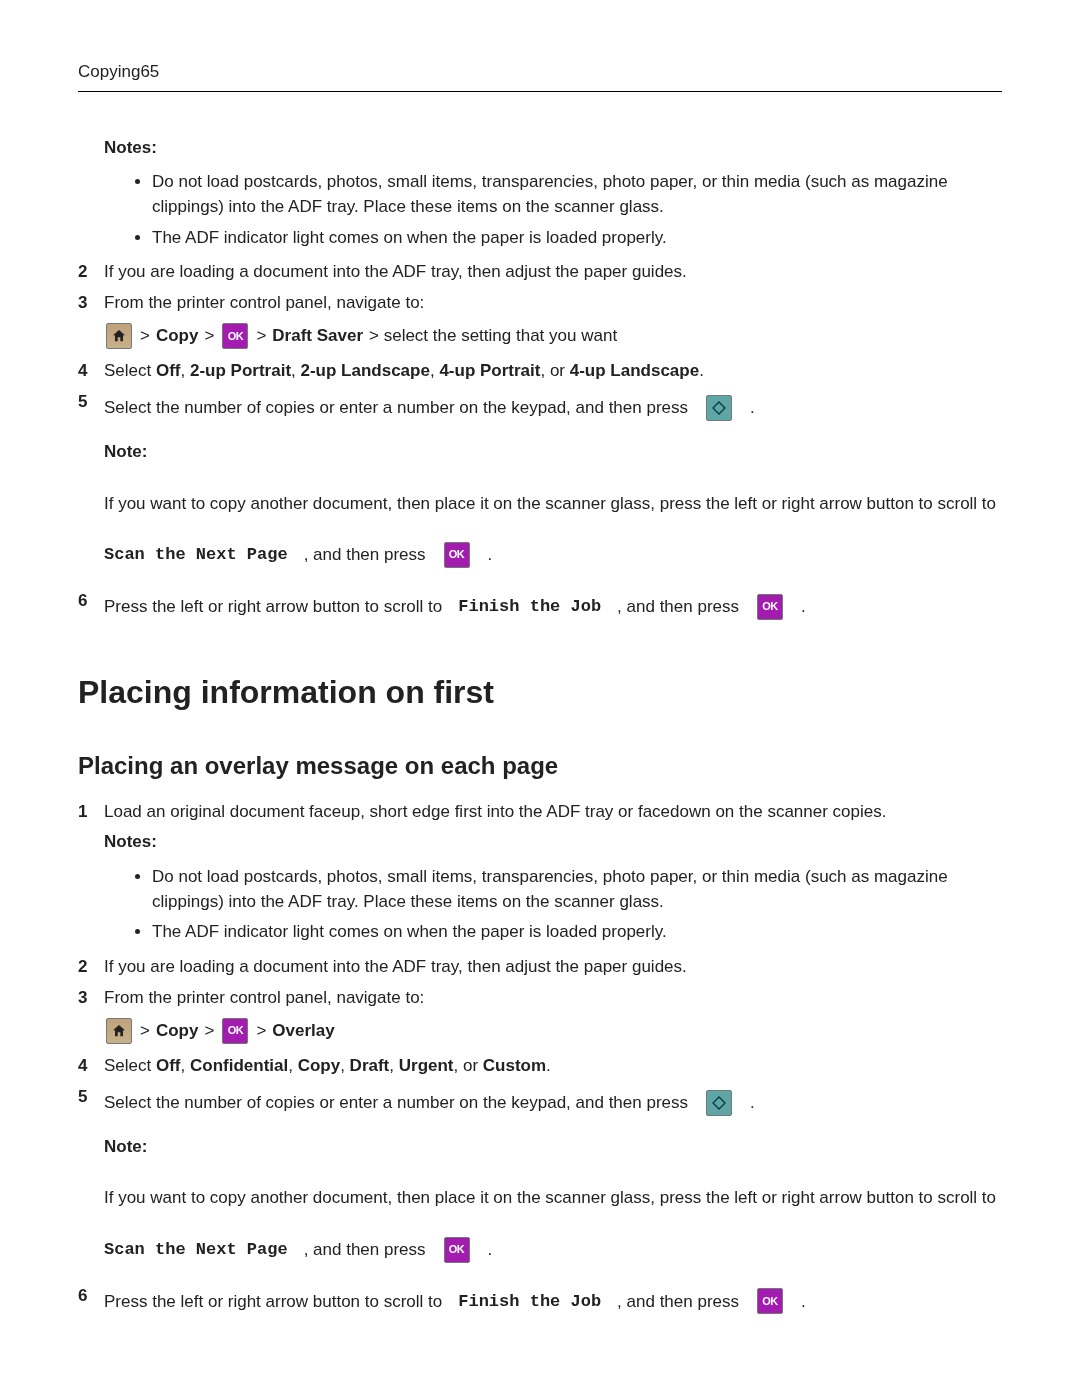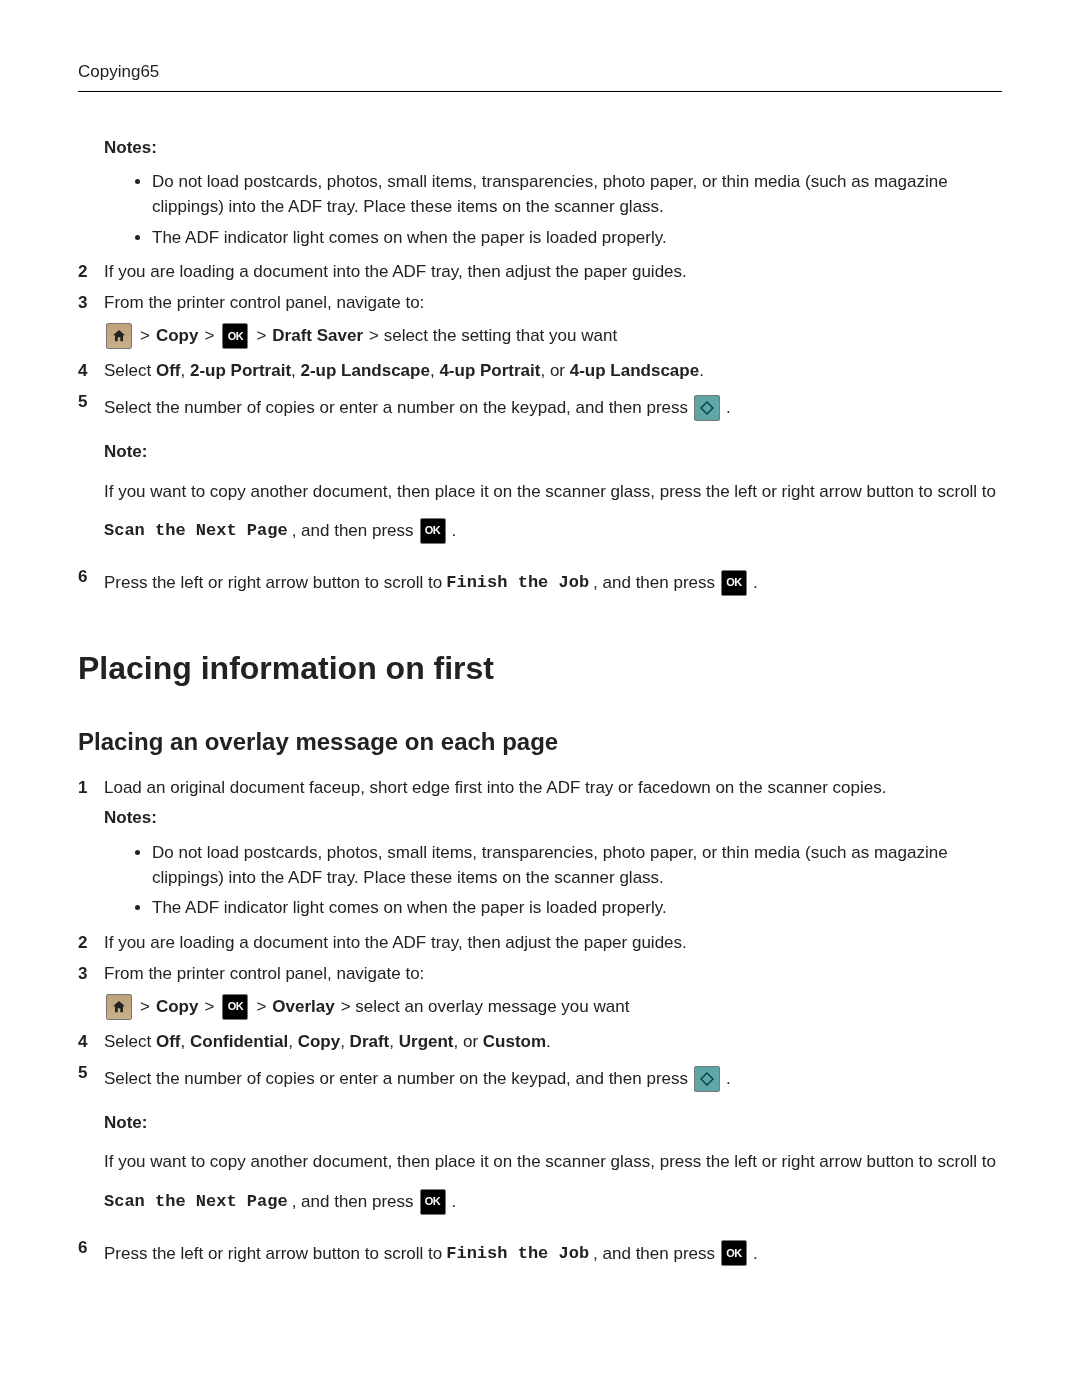--- a/index.html
+++ b/index.html
@@ -47,21 +47,21 @@
     flex-wrap: wrap;
     gap: 6px;
   }
   .icon-box {
     display: inline-flex;
     align-items: center;
     justify-content: center;
     width: 26px;
     height: 26px;
     border: 1px solid #777;
-    background: #000000;
+    background: #a21caf;
     color: #fff;
     font-size: 11px;
     font-weight: bold;
     vertical-align: middle;
     border-radius: 2px;
     box-sizing: border-box;
   }
   .icon-home {
     background: linear-gradient(#bfa27a,#c7b08a);
   }
@@ -99,21 +99,21 @@
   .inline-icon {
     display: inline-flex;
     vertical-align: middle;
     margin: 0 2px;
   }
   .step-spacer { height: 6px; }
   .flowline {
     display: inline-flex;
     align-items: center;
     flex-wrap: wrap;
-    gap: 4px;
+    gap: 16px;
     line-height: 2.1;
     text-align: center;
   }
 </style>
 </head>
 <body>
 
 <div class="header-row">
   <div class="header-left">Copying</div>
   <div class="header-right">65</div>
@@ -226,21 +226,20 @@
     <svg viewBox="0 0 24 24" fill="#222">
         <path d="M12 3l9 8h-3v9h-4v-6h-4v6H6v-9H3z"></path>
       </svg>
   </span>
   <span>&gt;</span>
   <span class="bold">Copy</span>
   <span>&gt;</span>
   <span class="icon-box icon-ok inline-icon">OK</span>
   <span>&gt;</span>
   <span class="bold">Overlay</span>
-  <span> &gt; select an overlay message you want</span>
 </div>
 
 <div class="numitem">
   <div class="num">4</div>
   <div class="body">
     <span>Select </span><span class="bold">Off</span><span>, </span><span class="bold">Confidential</span><span>, </span><span class="bold">Copy</span><span>, </span><span class="bold">Draft</span><span>, </span><span class="bold">Urgent</span><span>, or </span><span class="bold">Custom</span><span>.</span>
   </div>
 </div>
 
 <div class="numitem">

